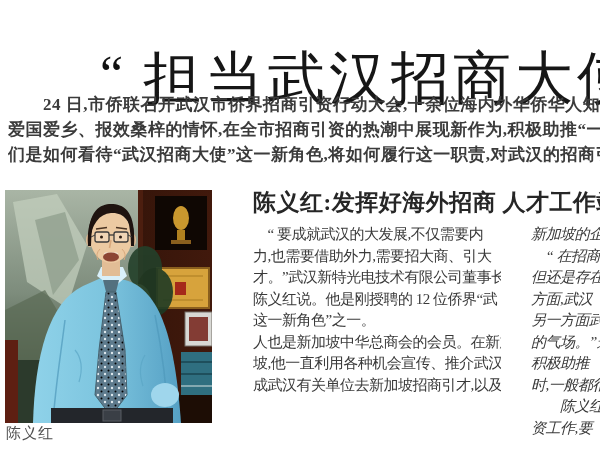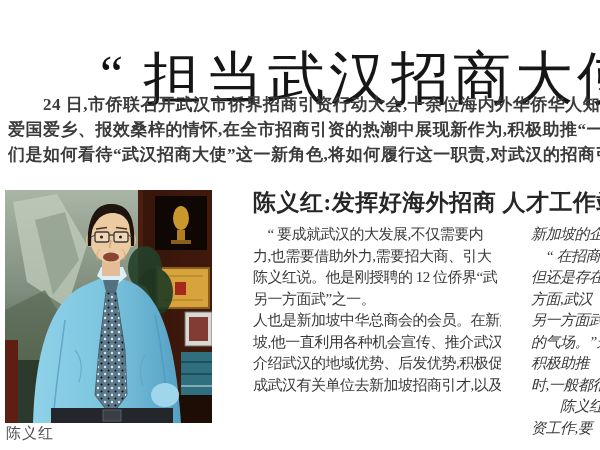--- a/index.html
+++ b/index.html
@@ -156,25 +156,25 @@
     </svg>
   </figure>
 
   <div class="caption">陈义红</div>
 
   <h2 class="subheading" style="margin:0;">陈义红:发挥好海外招商 人才工作站</h2>
 
   <div class="col col-mid">
     <div class="bline">　“ 要成就武汉的大发展,不仅需要内</div>
     <div class="bline">力,也需要借助外力,需要招大商、引大</div>
+    <div class="bline">才。”武汉新特光电技术有限公司董事长</div>
     <div class="bline">陈义红说。他是刚授聘的 12 位侨界“武</div>
-    <div class="bline">另一方面武”之一。</div>
+    <div class="bline">这一新角色”之一。</div>
     <div class="bline">人也是新加坡中华总商会的会员。在新加</div>
     <div class="bline">坡,他一直利用各种机会宣传、推介武汉,</div>
-    <div class="bline">介绍武汉的地域优势、后发优势,积极促</div>
     <div class="bline">成武汉有关单位去新加坡招商引才,以及</div>
   </div>
 
   <div class="col col-right">
     <div class="bline">新加坡的企</div>
     <div class="bline">　“ 在招商</div>
     <div class="bline">但还是存在</div>
     <div class="bline">方面,武汉</div>
     <div class="bline">另一方面武</div>
     <div class="bline">的气场。”这</div>

